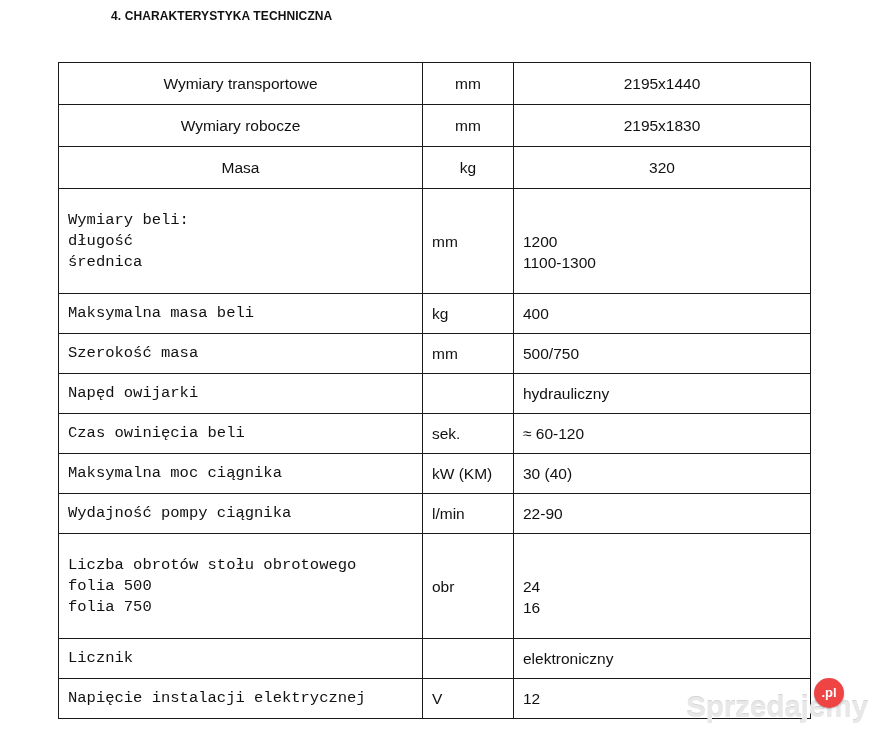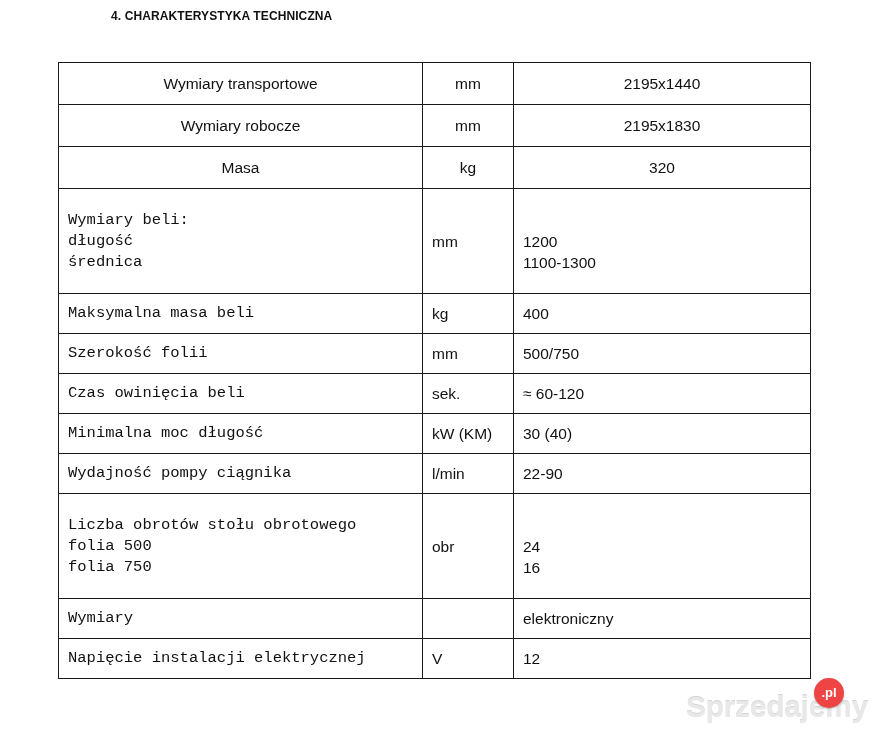--- a/index.html
+++ b/index.html
@@ -178,51 +178,56 @@
             <span class="multiline value-offset">1200
 1100-1300</span>
           </td>
         </tr>
         <tr class="align-left">
           <td class="cell-name"><span class="multiline">Maksymalna masa beli</span></td>
           <td class="cell-unit"><span>kg</span></td>
           <td class="cell-value"><span class="multiline">400</span></td>
         </tr>
         <tr class="align-left">
-          <td class="cell-name"><span class="multiline">Szerokość folii</span></td>
+          <td class="cell-name"><span class="multiline">Szerokość masa</span></td>
           <td class="cell-unit"><span>mm</span></td>
           <td class="cell-value"><span class="multiline">500/750</span></td>
+        </tr>
+        <tr class="align-left">
+          <td class="cell-name"><span class="multiline">Napęd owijarki</span></td>
+          <td class="cell-unit"><span></span></td>
+          <td class="cell-value"><span class="multiline">hydrauliczny</span></td>
         </tr>
         <tr class="align-left">
           <td class="cell-name"><span class="multiline">Czas owinięcia beli</span></td>
           <td class="cell-unit"><span>sek.</span></td>
           <td class="cell-value"><span class="multiline">≈ 60-120</span></td>
         </tr>
         <tr class="align-left">
-          <td class="cell-name"><span class="multiline">Minimalna moc długość</span></td>
+          <td class="cell-name"><span class="multiline">Maksymalna moc ciągnika</span></td>
           <td class="cell-unit"><span>kW (KM)</span></td>
           <td class="cell-value"><span class="multiline">30 (40)</span></td>
         </tr>
         <tr class="align-left">
           <td class="cell-name"><span class="multiline">Wydajność pompy ciągnika</span></td>
           <td class="cell-unit"><span>l/min</span></td>
           <td class="cell-value"><span class="multiline">22-90</span></td>
         </tr>
         <tr class="align-left row-tall">
           <td class="cell-name"><span class="multiline">Liczba obrotów stołu obrotowego
 folia 500
 folia 750</span></td>
           <td class="cell-unit"><span>obr</span></td>
           <td class="cell-value">
             <span class="multiline value-offset">24
 16</span>
           </td>
         </tr>
         <tr class="align-left">
-          <td class="cell-name"><span class="multiline">Wymiary</span></td>
+          <td class="cell-name"><span class="multiline">Licznik</span></td>
           <td class="cell-unit"><span></span></td>
           <td class="cell-value"><span class="multiline">elektroniczny</span></td>
         </tr>
         <tr class="align-left">
           <td class="cell-name"><span class="multiline">Napięcie instalacji elektrycznej</span></td>
           <td class="cell-unit"><span>V</span></td>
           <td class="cell-value"><span class="multiline">12</span></td>
         </tr>
       </tbody>
   </table>

